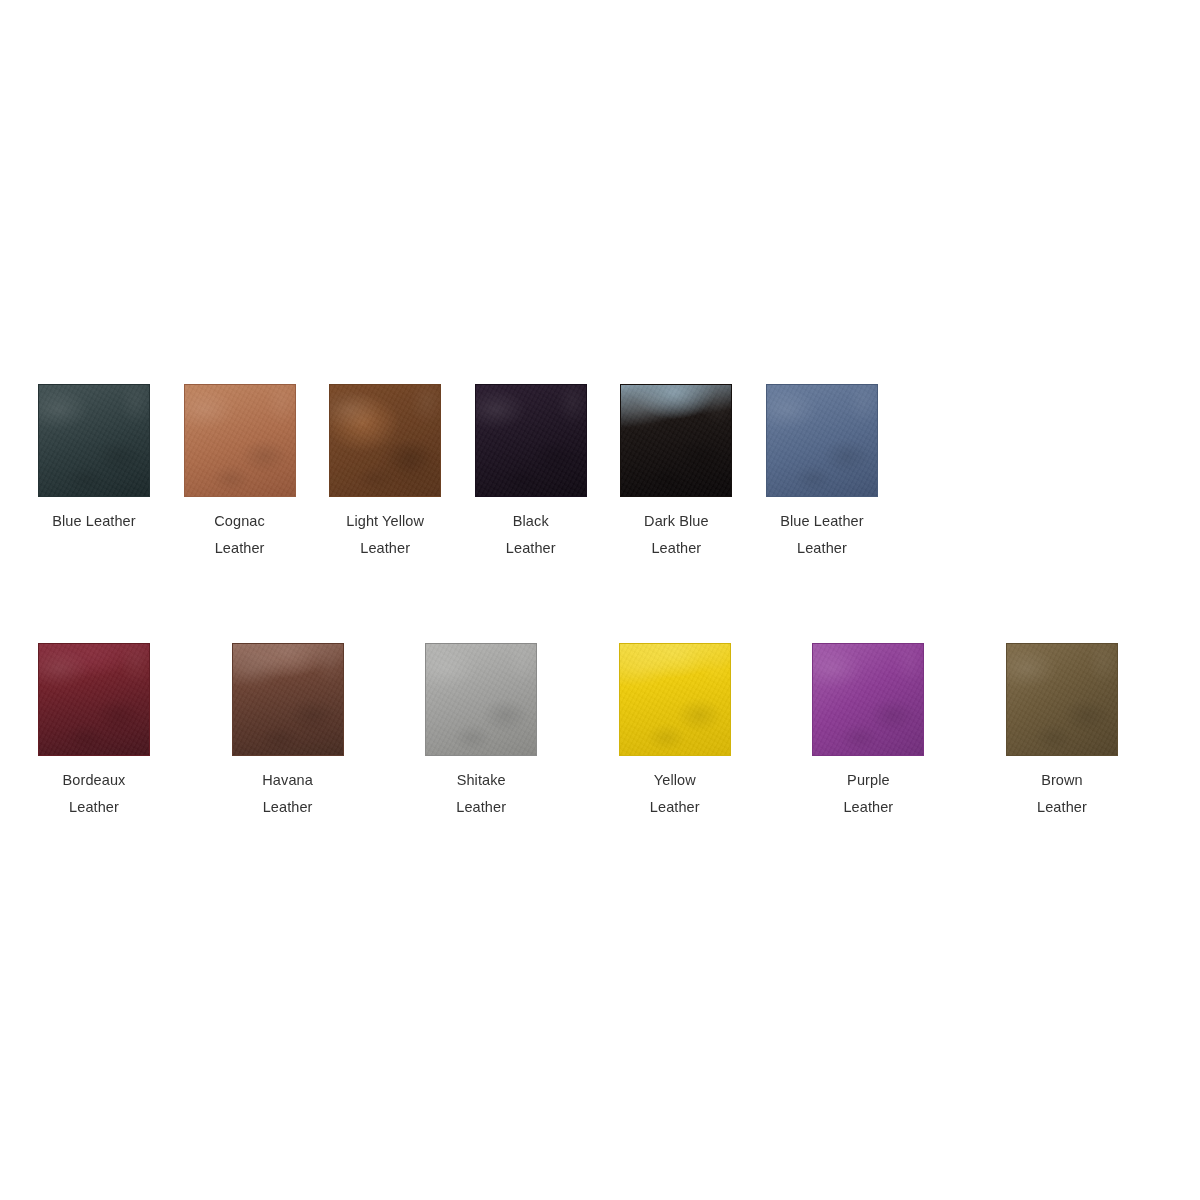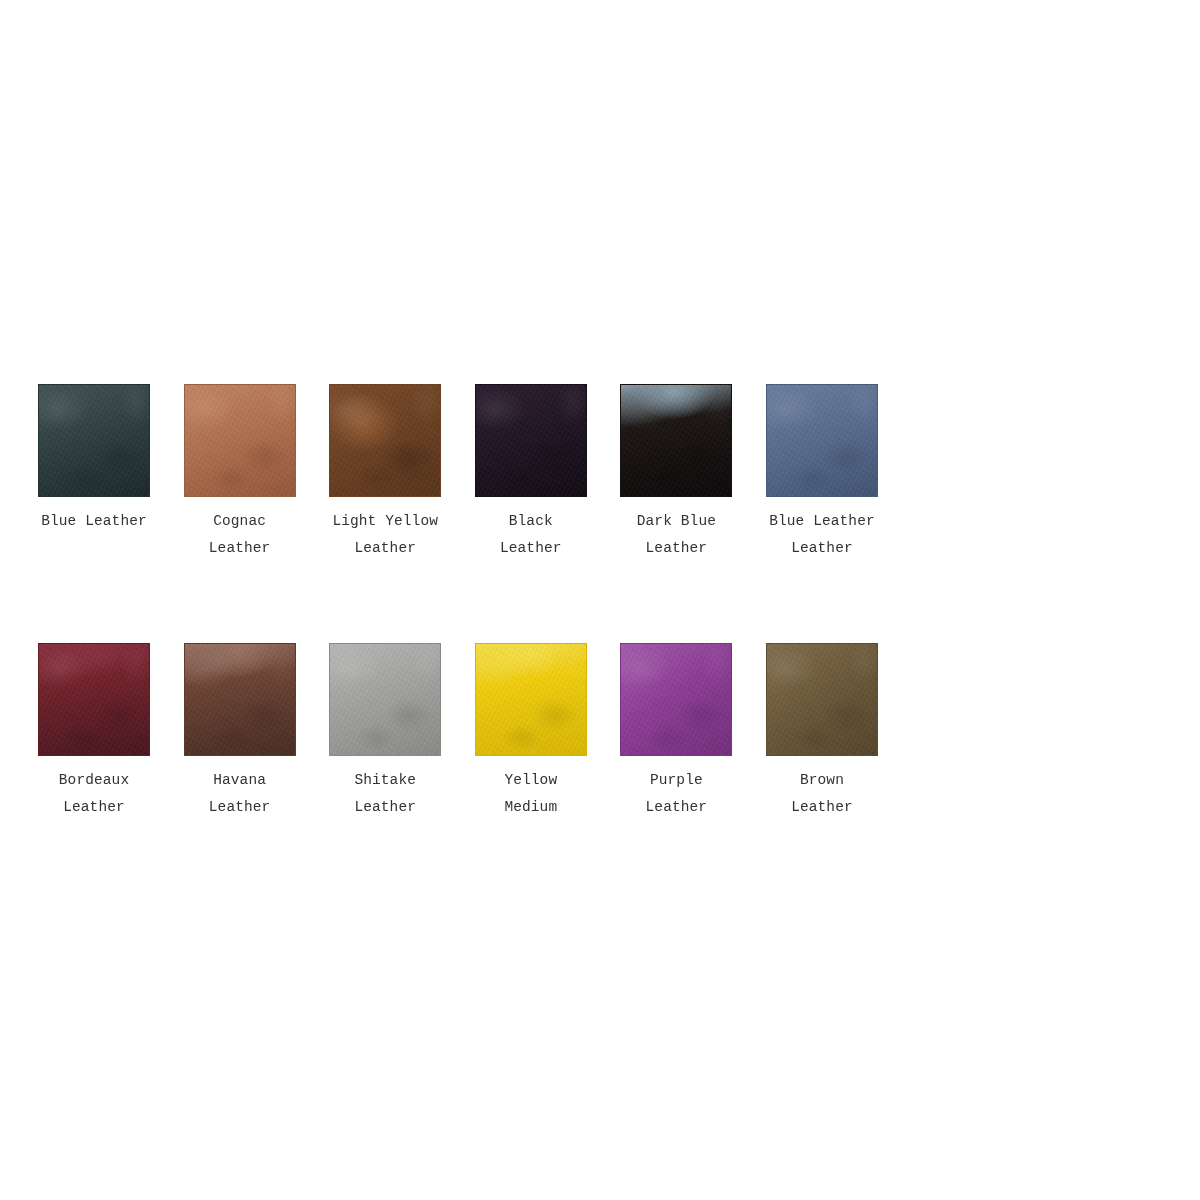--- a/index.html
+++ b/index.html
@@ -24,20 +24,21 @@
   }
 
   .swatch-row {
     display: flex;
     flex-direction: row;
     align-items: flex-start;
   }
 
   .swatch-row + .swatch-row {
     margin-top: 81px;
+    gap: 48px;
   }
 
   .swatch-cell {
     width: 112px;
     margin-right: 33.6px;
     display: flex;
     flex-direction: column;
     align-items: center;
   }
 
@@ -71,21 +72,21 @@
   }
 
   .swatch-tile .sheen {
     position: absolute;
     inset: 0;
     pointer-events: none;
   }
 
   .swatch-label {
     margin-top: 11px;
-    font-family: Liberation Mono, monospace;
+    font-family: Liberation Sans, sans-serif;
     font-size: 14.5px;
     line-height: 27px;
     color: #333333;
     text-align: center;
     letter-spacing: 0.1px;
     white-space: pre-line;
     font-weight: 400;
   }
 </style>
 </head>
@@ -165,21 +166,21 @@
         </div>
         <div class="swatch-label">Shitake
 Leather</div>
       </div>
       <div class="swatch-cell">
         <div class="swatch-tile" style="background-color: rgb(239, 205, 12);">
           <div class="sheen" style="background-image: radial-gradient(62% 40% at 48% 6%, rgb(246, 223, 74) 0%, rgba(255, 255, 255, 0) 62%), linear-gradient(170deg, rgb(246, 223, 74) 0%, rgb(239, 205, 12) 34%, rgb(215, 181, 4) 100%); opacity: 0.95;"></div>
           <div class="grain"></div>
         </div>
         <div class="swatch-label">Yellow
-Medium</div>
+Leather</div>
       </div>
       <div class="swatch-cell">
         <div class="swatch-tile" style="background-color: rgb(140, 59, 148);">
           <div class="sheen" style="background-image: linear-gradient(145deg, rgb(168, 98, 176) 0%, rgb(140, 59, 148) 45%, rgb(106, 42, 116) 100%); opacity: 0.8;"></div>
           <div class="grain"></div>
         </div>
         <div class="swatch-label">Purple
 Leather</div>
       </div>
       <div class="swatch-cell">

